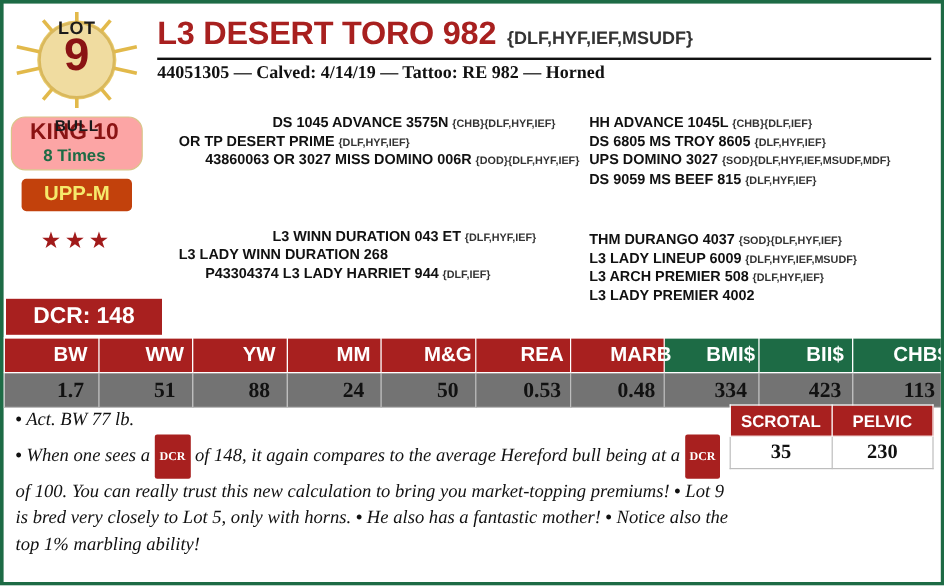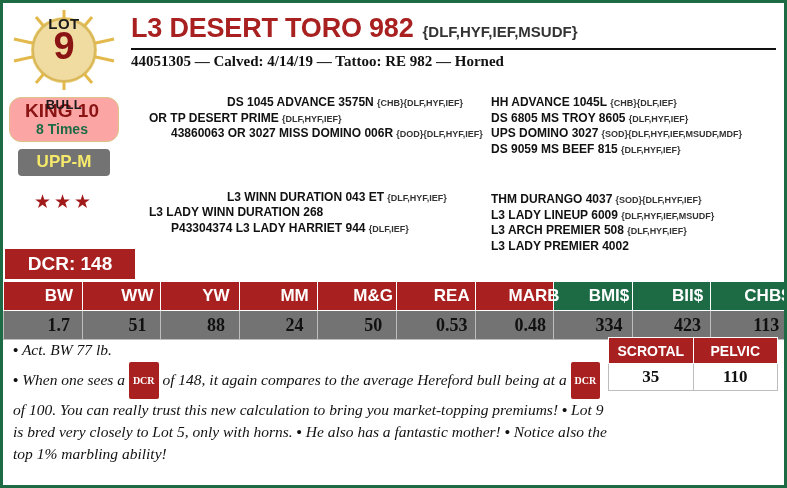--- a/index.html
+++ b/index.html
@@ -71,21 +71,21 @@
   .king-line2 {
     font-family: "Liberation Sans", sans-serif;
     font-weight: bold;
     font-size: 14px;
     color: #1d6b45;
     line-height: 16px;
   }
   .upp-box {
     margin: 7px auto 0 auto;
     width: 92px;
-    background: #737373;
+    background: #c2410c;
     border-radius: 4px;
     padding: 3px 0 4px 0;
     font-family: "Liberation Sans", sans-serif;
     font-weight: bold;
     font-size: 17px;
     color: #f5e96b;
   }
   .stars {
     margin-top: 16px;
     color: #a11a1a;
@@ -411,21 +411,21 @@
     </table>
 
   <table class="extra">
     <tbody>
         <tr>
       <th>SCROTAL</th>
       <th>PELVIC</th>
     </tr>
     <tr>
       <td>35</td>
-      <td>110</td>
+      <td>230</td>
     </tr>
   </tbody>
     </table>
 
   <div class="notes">
     <div class="note-item">
       <span class="bullet">•</span>
       <span>Act. BW 77 lb.</span>
     </div>
     <div class="note-item">

